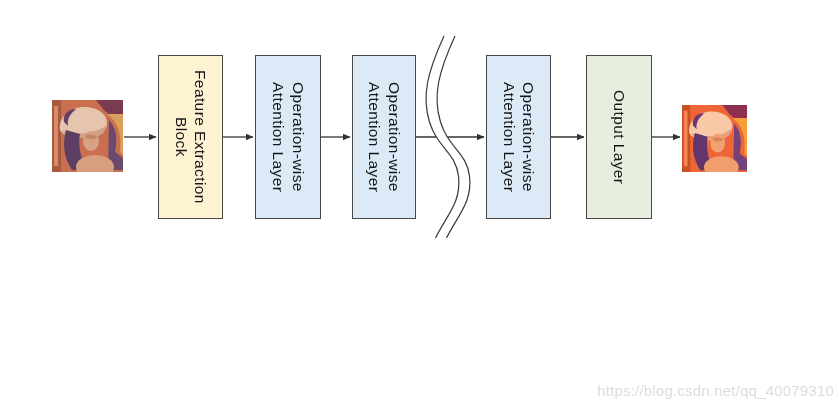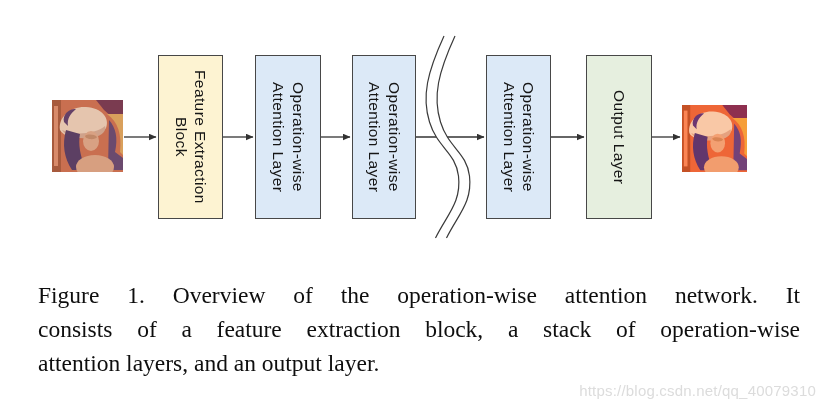--- a/index.html
+++ b/index.html
@@ -32,21 +32,21 @@
   #flow-overlay{position:absolute;left:0;top:0;width:839px;height:260px;pointer-events:none;}
   
   .caption{
     position:absolute;left:38px;top:278px;width:762px;
     font-family:"Liberation Serif",serif;font-size:23.5px;line-height:34px;color:#0e0e0e;
   }
   .cap-line{text-align:justify;text-align-last:justify;white-space:nowrap;}
   .cap-line.last{text-align:left;text-align-last:left;}
   
   .watermark{
-    position:absolute;right:23px;bottom:8px;
+    position:absolute;right:5px;bottom:8px;
     font-size:15px;color:#dcdcdc;letter-spacing:.2px;
   }
 </style>
 </head>
 <body>
 
 <div id="stage">
 
   <svg class="photo photo-in" width="71" height="72" viewBox="0 0 71 72" preserveAspectRatio="none" role="img">
     <defs>
@@ -108,21 +108,16 @@
       <line x1="652" y1="137" x2="680" y2="137" marker-end="url(#arr)"></line>
     </g>
 
     <path fill="#ffffff" stroke="none" d="M444,36 C427.5,72 421.5,96 429.5,122 C437.5,148 455.5,152 458.5,176 C461.5,202 447.5,214 435.5,238 L446.5,238 C458.5,214 472.5,202 469.5,176 C466.5,152 448.5,148 440.5,122 C432.5,96 438.5,72 455,36 Z"></path>
     <g fill="none" stroke="#3a3a3a" stroke-width="1.2">
       <path d="M444,36 C427.5,72 421.5,96 429.5,122 C437.5,148 455.5,152 458.5,176 C461.5,202 447.5,214 435.5,238"></path>
       <path d="M455,36 C438.5,72 432.5,96 440.5,122 C448.5,148 466.5,152 469.5,176 C472.5,202 458.5,214 446.5,238"></path>
     </g>
   </svg>
 
-  <div class="caption">
-    <div class="cap-line">Figure 1. Overview of the operation-wise attention network.  It</div>
-    <div class="cap-line">consists of a feature extraction block, a stack of operation-wise</div>
-    <div class="cap-line last">attention layers, and an output layer.</div>
-  </div>
 
   <div class="watermark">https://blog.csdn.net/qq_40079310</div>
 
 </div>
 
 </body></html>

